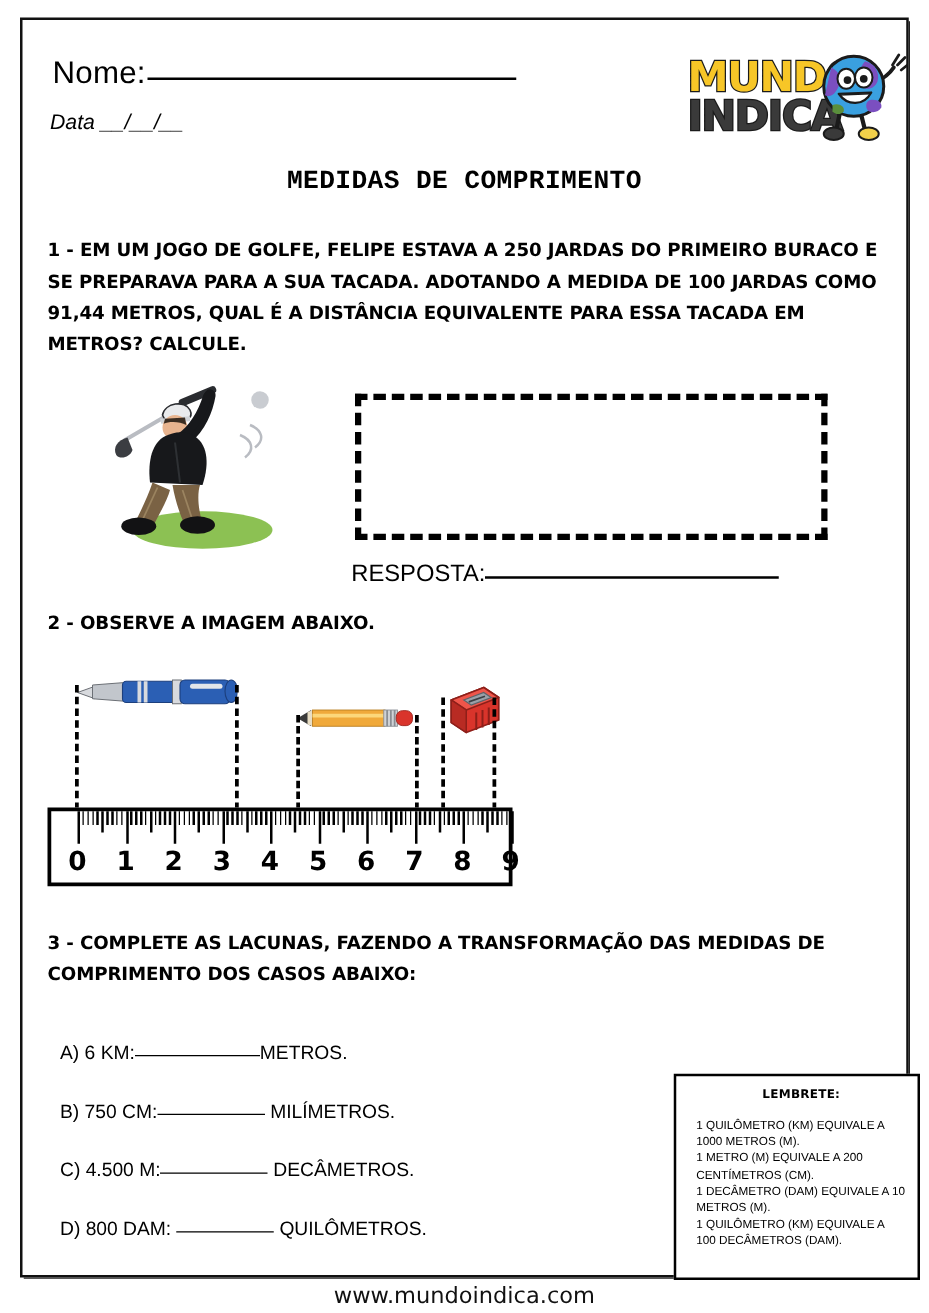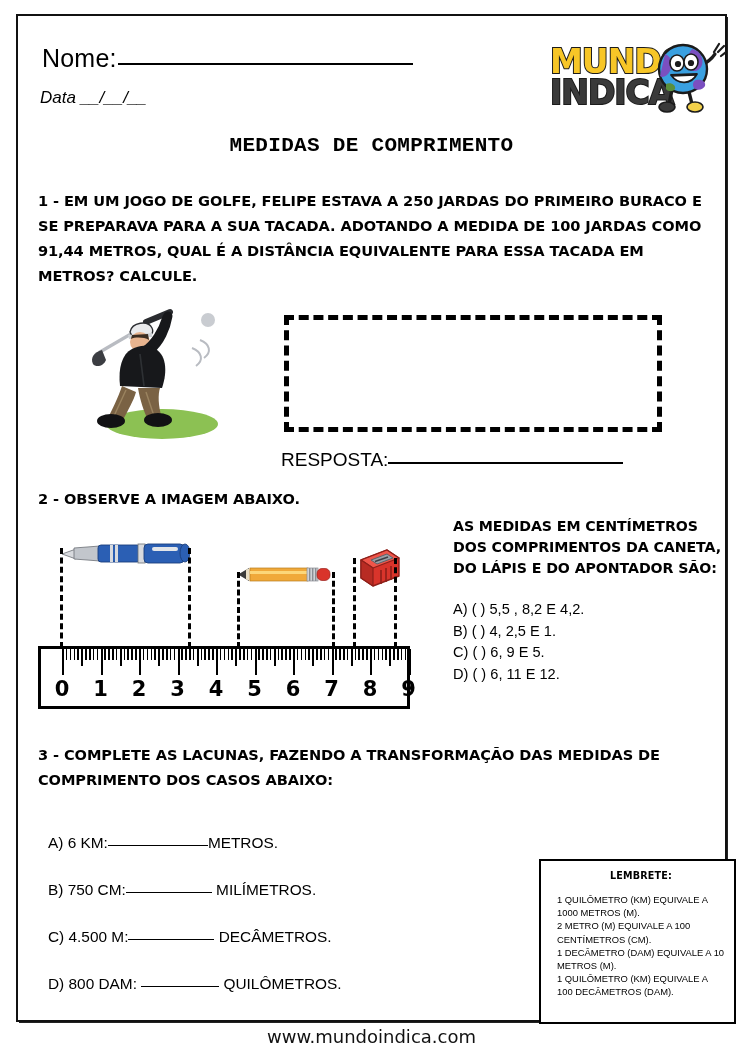--- a/index.html
+++ b/index.html
@@ -497,29 +497,20 @@
           <div class="rnum" style="left: 175px;">4</div>
           <div class="rnum" style="left: 213.5px;">5</div>
           <div class="rnum" style="left: 252px;">6</div>
           <div class="rnum" style="left: 290.5px;">7</div>
           <div class="rnum" style="left: 329px;">8</div>
           <div class="rnum" style="left: 367.5px;">9</div>
         </div>
     </div>
   </div>
 
-  <div class="q2-right">
-    <div class="q2-stem">AS MEDIDAS EM CENTÍMETROS DOS COMPRIMENTOS DA CANETA, DO LÁPIS E DO APONTADOR SÃO:</div>
-    <div class="q2-opts">
-      <div class="opt">A) (    ) 5,5 , 8,2 E 4,2.</div>
-      <div class="opt">B) (    ) 4,  2,5  E 1.</div>
-      <div class="opt">C) (    ) 6, 9 E 5.</div>
-      <div class="opt">D) (    ) 6, 11 E 12.</div>
-    </div>
-  </div>
 
   <div class="q-text" id="q3-text">3 - COMPLETE AS LACUNAS, FAZENDO A TRANSFORMAÇÃO DAS MEDIDAS DE COMPRIMENTO DOS CASOS ABAIXO:</div>
 
   <div class="q3-list">
     <div class="item">
       <span>A) 6 KM:</span><span class="blank b1"></span><span>METROS.</span>
     </div>
     <div class="item">
       <span>B) 750 CM:</span><span class="blank b2"></span><span> MILÍMETROS.</span>
     </div>
@@ -527,20 +518,20 @@
       <span>C) 4.500 M:</span><span class="blank b3"></span><span> DECÂMETROS.</span>
     </div>
     <div class="item">
       <span>D) 800 DAM: </span><span class="blank b4"></span><span> QUILÔMETROS.</span>
     </div>
   </div>
 
   <div class="lembrete">
     <div class="lembrete-title">LEMBRETE:</div>
     <div class="lembrete-line">1 QUILÔMETRO (KM) EQUIVALE A 1000 METROS (M).</div>
-    <div class="lembrete-line">2 METRO (M) EQUIVALE A 100 CENTÍMETROS (CM).</div>
+    <div class="lembrete-line">1 METRO (M) EQUIVALE A 200 CENTÍMETROS (CM).</div>
     <div class="lembrete-line">1 DECÂMETRO (DAM) EQUIVALE A 10 METROS (M).</div>
     <div class="lembrete-line">1 QUILÔMETRO (KM) EQUIVALE A 100 DECÂMETROS (DAM).</div>
   </div>
 
 </div>
 
 <div class="footer">www.mundoindica.com</div>
 
 </body></html>

